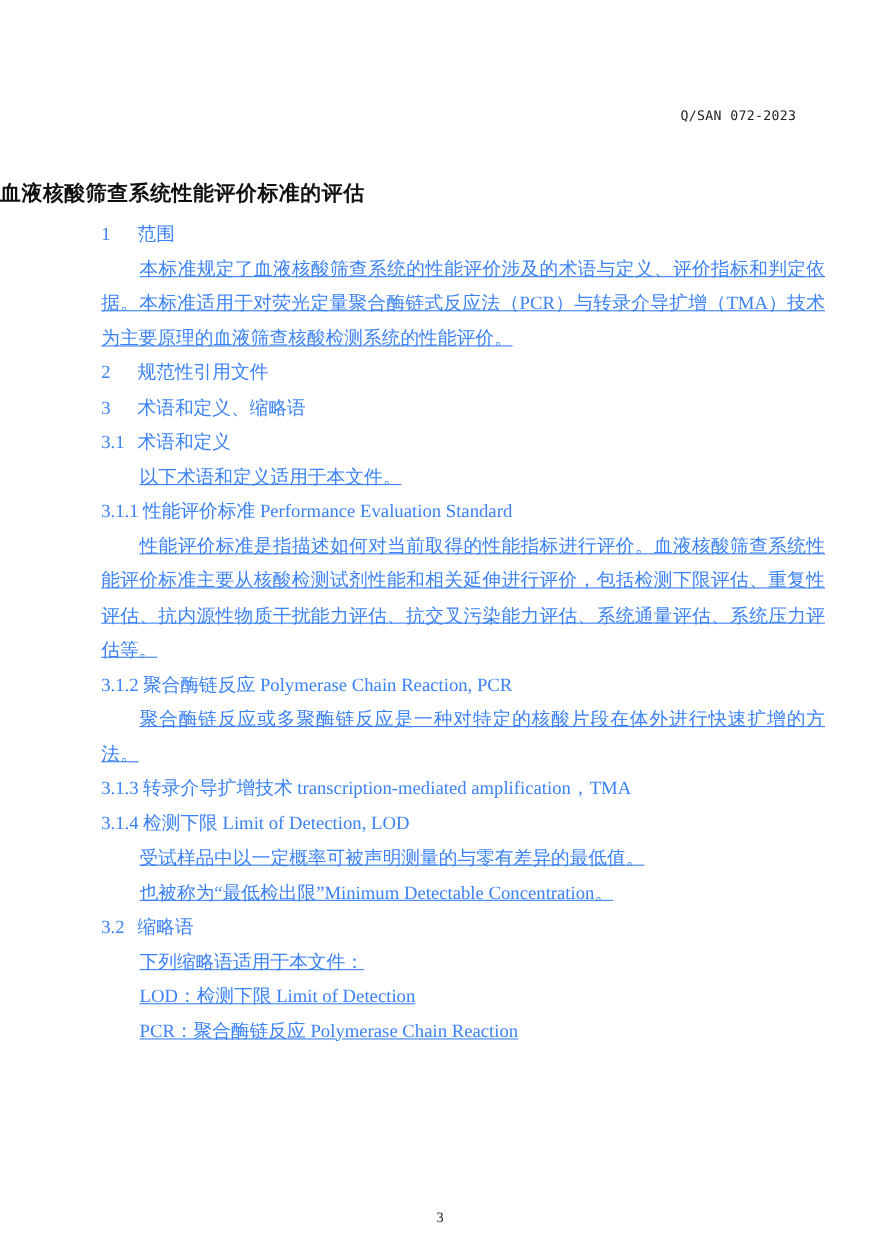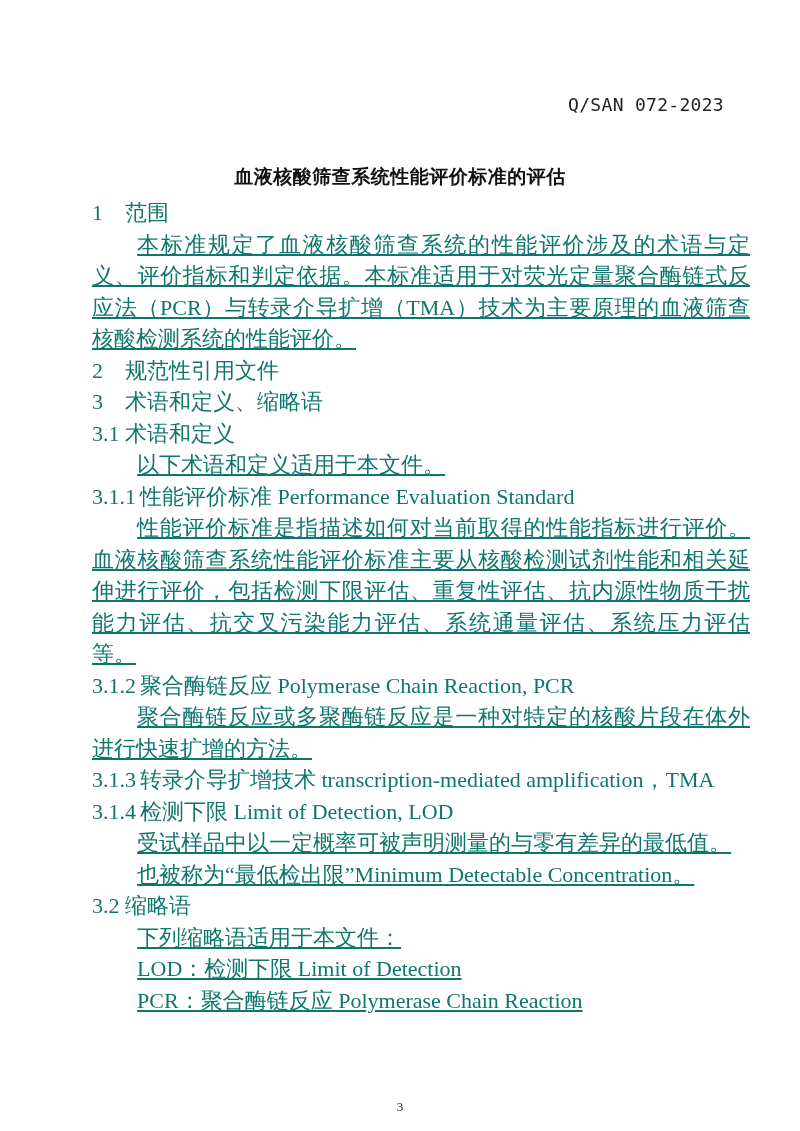--- a/index.html
+++ b/index.html
@@ -14,40 +14,40 @@
     background: #ffffff;
     overflow: hidden;
     font-family: "Liberation Serif", "DejaVu Serif", serif;
     color: #1e1e1e;
   }
   .doc-header {
     padding-top: 97px;
     padding-right: 76px;
     text-align: right;
     font-family: "DejaVu Sans Mono", "Liberation Mono", monospace;
-    font-size: 18px;
+    font-size: 12px;
     letter-spacing: 0.3px;
     color: #222222;
     line-height: 16px;
   }
   .doc-title {
     margin-top: 52px;
-    text-align: center;
+    text-align: left;
     font-size: 19px;
     font-weight: bold;
     letter-spacing: 0.5px;
     line-height: 24px;
     color: #111111;
   }
   .content {
     margin: 8px 50px 0 92px;
-    font-size: 22px;
+    font-size: 17px;
     line-height: 31.5px;
     text-align: justify;
-    color: #0f766e;
+    color: #3b82f6;
   }
   .content .h {
     text-align: left;
   }
   .content .h .num {
     display: inline-block;
     min-width: 29px;
     margin-right: 4px;
   }
   .content .p {

